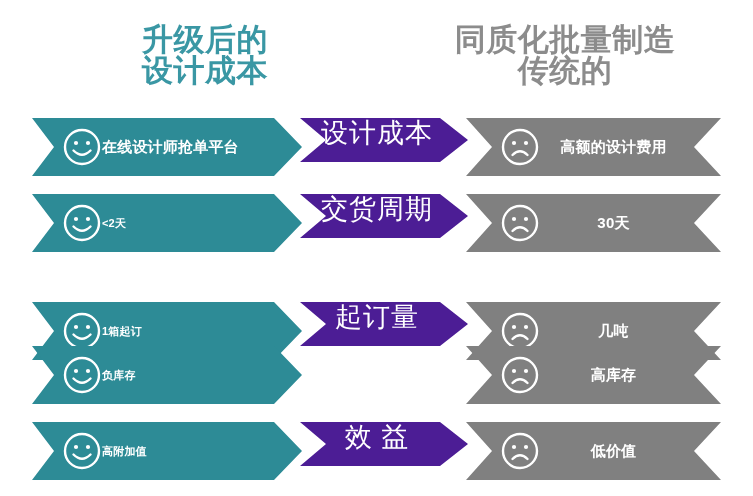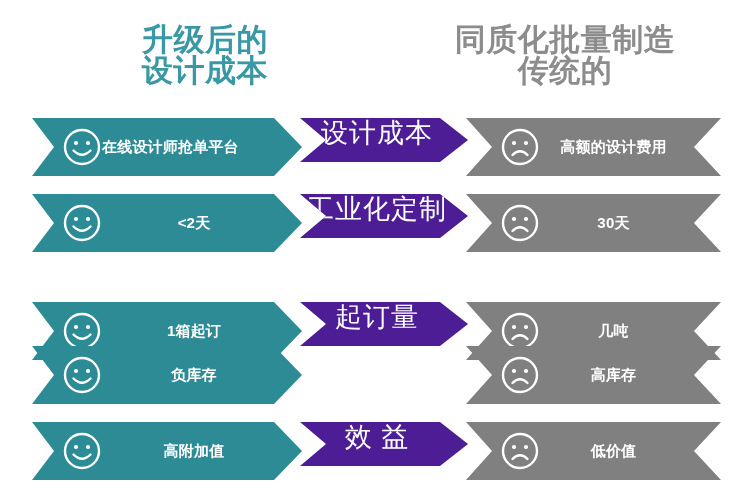--- a/index.html
+++ b/index.html
@@ -116,23 +116,22 @@
     width: 40px;
     height: 40px;
     margin-left: 30px;
   }
   .seg-right .face { margin-left: 34px; }
   .face svg { display: block; width: 40px; height: 40px; }
 
   
   .seg-left .label {
     flex: 1 1 auto;
-    text-align: center;
     color: #ffffff;
-    font-size: 15px;
+    font-size: 11px;
     font-weight: bold;
     padding-right: 16px;
     white-space: nowrap;
     letter-spacing: 0.2px;
   }
   .seg-left.wide-label .label {
     font-size: 15px;
     padding-right: 6px;
     padding-left: 0;
     text-align: left;
@@ -207,21 +206,21 @@
         <svg viewBox="0 0 40 40">
             <circle cx="20" cy="20" r="17" fill="none" stroke="#ffffff" stroke-width="2.4"></circle>
             <circle cx="14" cy="16" r="2.1" fill="#ffffff"></circle>
             <circle cx="26" cy="16" r="2.1" fill="#ffffff"></circle>
             <path d="M11.5 23.5 Q20 32 28.5 23.5" fill="none" stroke="#ffffff" stroke-width="2.4" stroke-linecap="round"></path>
           </svg>
       </span>
       <span class="label">&lt;2天</span>
     </div>
     <div class="seg-center">
-      <span class="label">工业化定制</span>
+      <span class="label">交货周期</span>
     </div>
     <div class="seg-right">
       <span class="face">
         <svg viewBox="0 0 40 40">
             <circle cx="20" cy="20" r="17" fill="none" stroke="#ffffff" stroke-width="2.4"></circle>
             <circle cx="14" cy="16" r="2.1" fill="#ffffff"></circle>
             <circle cx="26" cy="16" r="2.1" fill="#ffffff"></circle>
             <path d="M12.5 28 Q20 20.5 27.5 28" fill="none" stroke="#ffffff" stroke-width="2.4" stroke-linecap="round"></path>
           </svg>
       </span>

